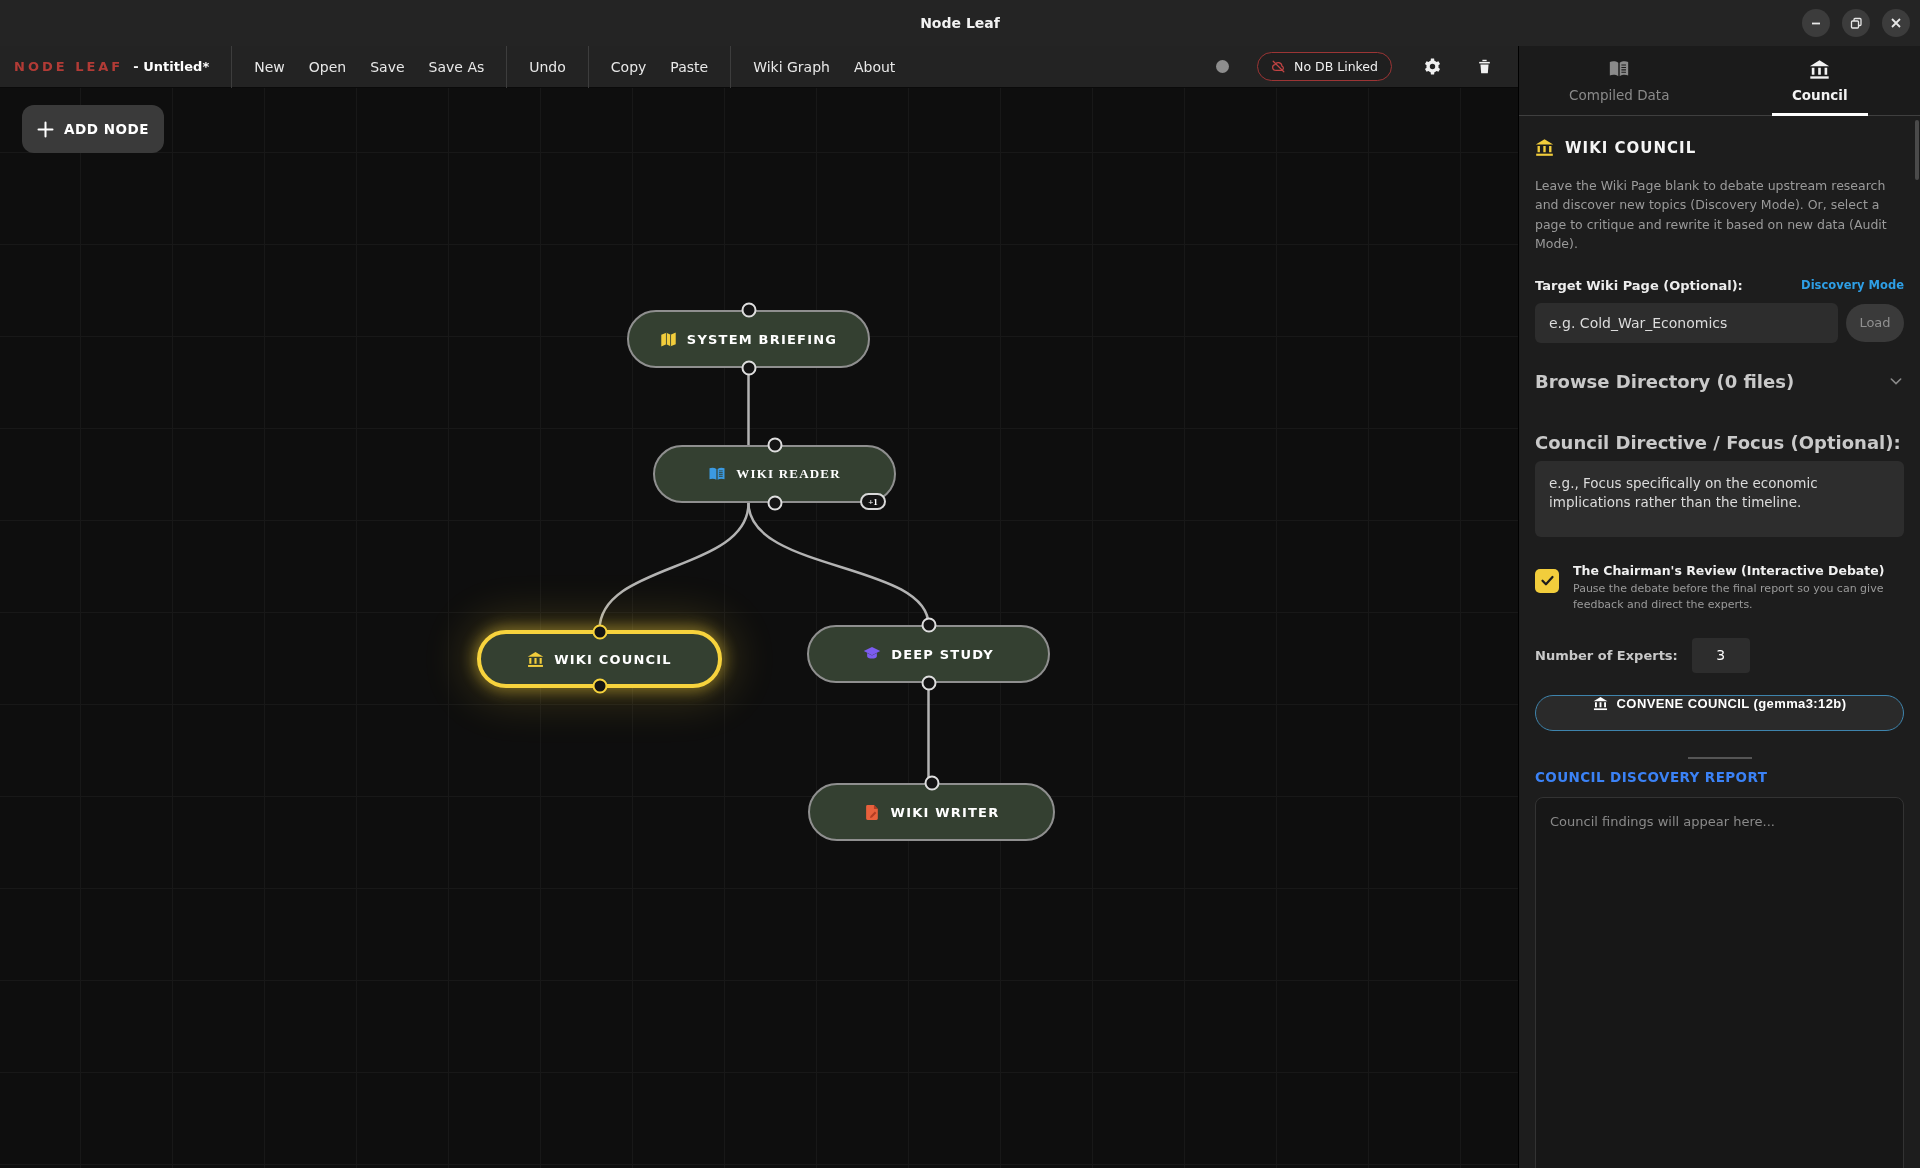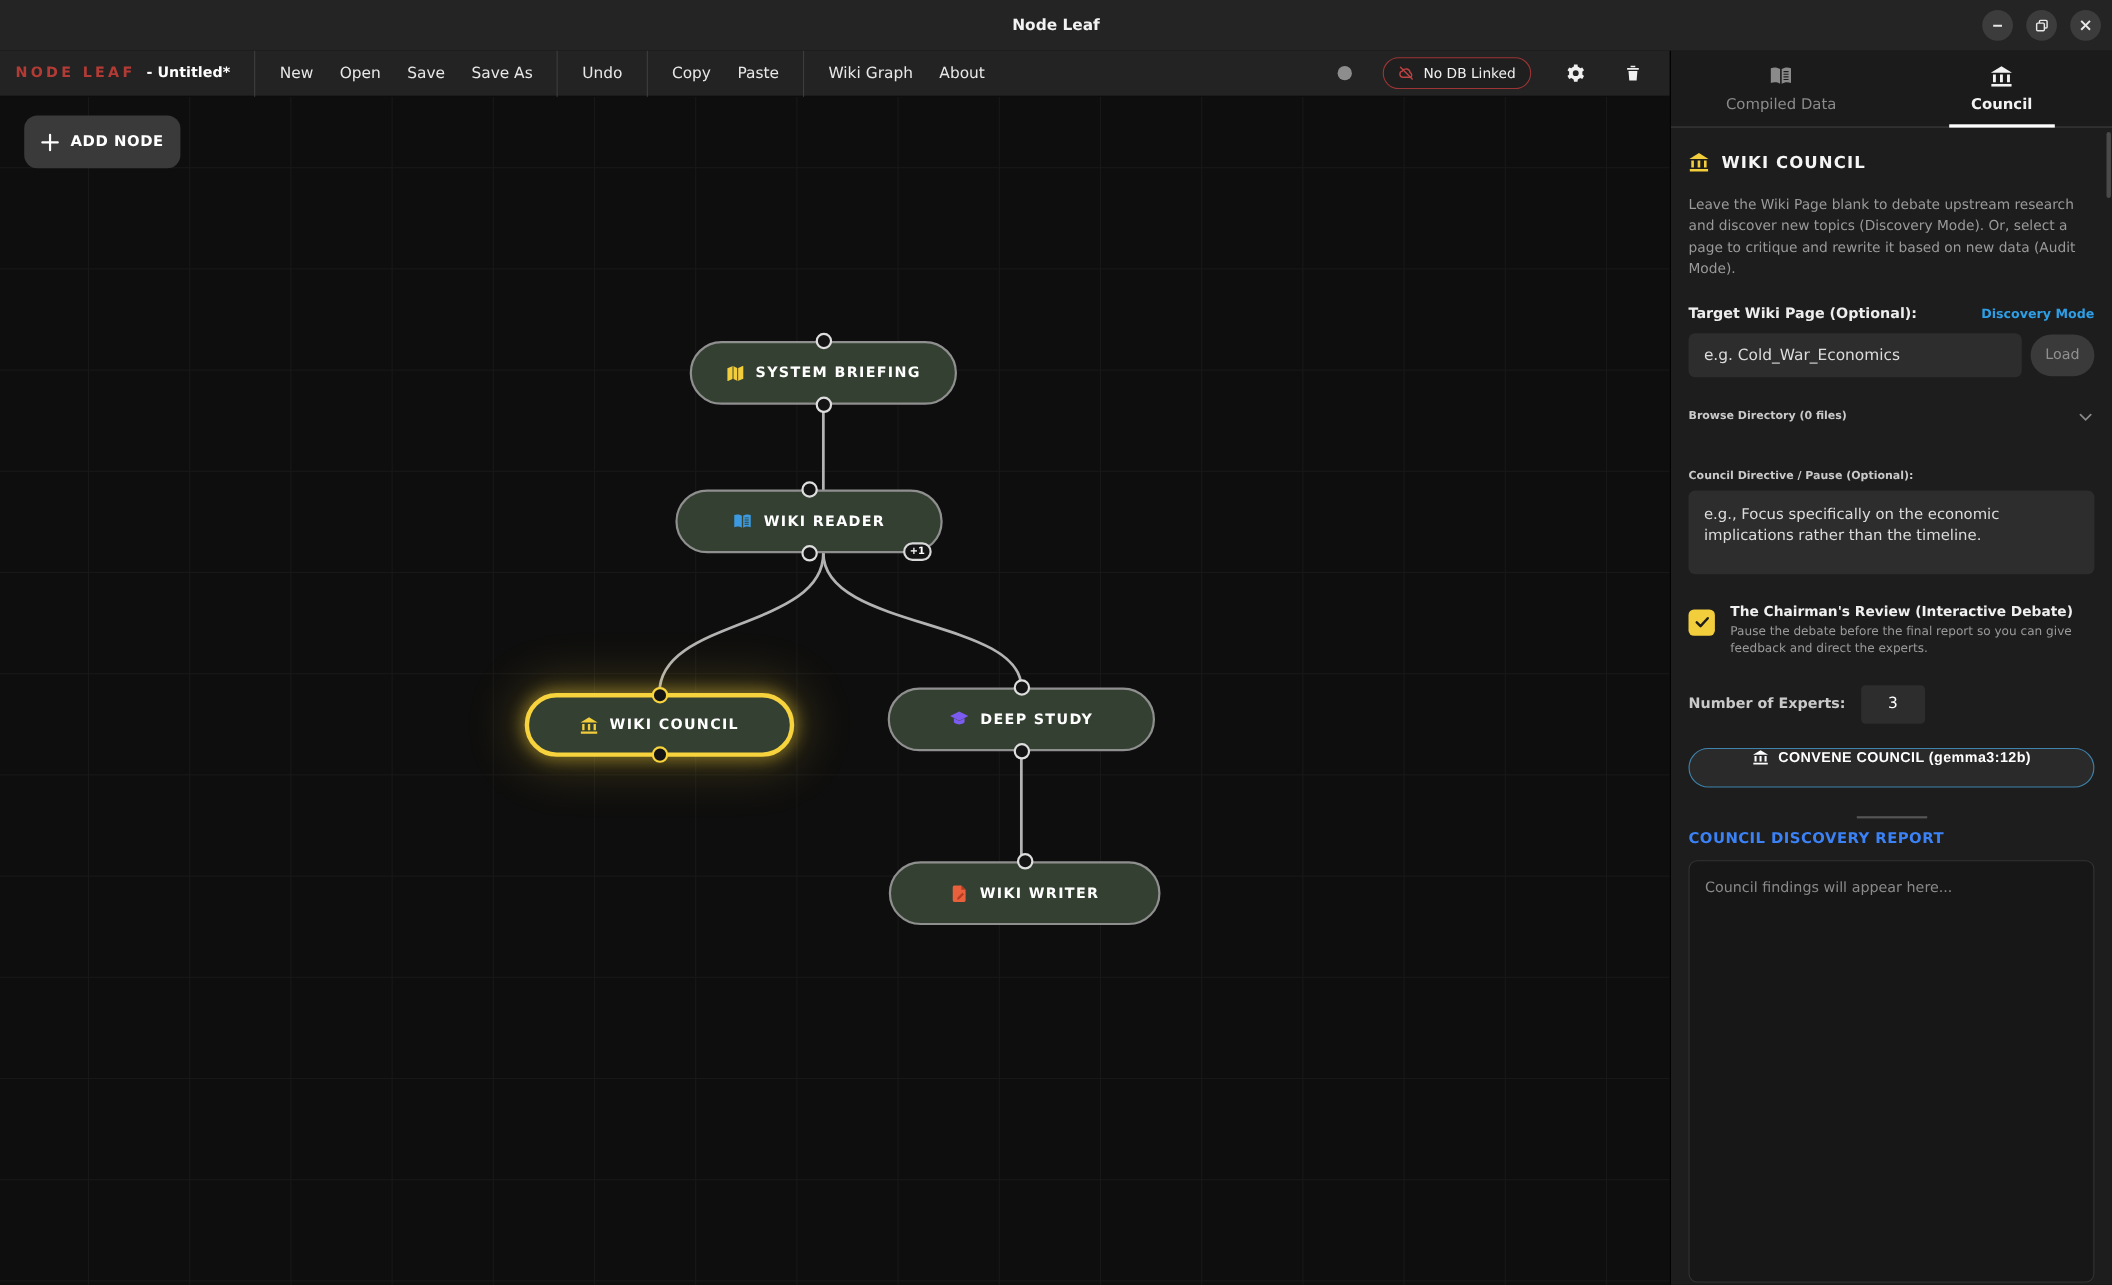--- a/index.html
+++ b/index.html
@@ -77,21 +77,21 @@
   .mode-link { color:#2e9fe6; font-weight:bold; font-size:11.5px; cursor:pointer; }
 
   .input-row { display:flex; align-items:center; gap:8px; margin-top:10px; }
   .text-input { flex:1; height:40px; background:#2d2d2d; border:none; border-radius:6px; padding:0 14px;
     color:#e8e8e8; font-size:14px; font-family:"DejaVu Sans", sans-serif; outline:none; }
   .text-input::placeholder { color:#dcdcdc; opacity:1; }
   .load-btn { width:58px; height:38px; border-radius:19px; background:#3a3a3a; border:none; color:#909090;
     font-size:13px; cursor:pointer; font-family:"DejaVu Sans", sans-serif; }
 
   .browse-row { display:flex; align-items:center; justify-content:space-between; margin-top:28px; cursor:pointer; }
-  .sub-label { color:#c9c9c9; font-weight:bold; font-size:10px; }
+  .sub-label { color:#c9c9c9; font-weight:bold; font-size:18px; }
 
   .directive-label { margin-top:40px; }
   .textarea { width:100%; height:76px; margin-top:8px; background:#2d2d2d; border:none; border-radius:6px;
     padding:13px 14px; color:#e8e8e8; font-size:13.5px; line-height:1.45; resize:none; outline:none;
     font-family:"DejaVu Sans", sans-serif; }
   .textarea::placeholder { color:#dcdcdc; opacity:1; }
 
   .chairman-row { display:flex; margin-top:22px; gap:14px; }
   .checkbox { flex:none; width:24px; height:24px; border-radius:5px; background:#f2cd3c; margin-top:6px;
     display:flex; align-items:center; justify-content:center; cursor:pointer; }
@@ -198,21 +198,21 @@
   <div class="node" style="left:627px; top:222px; width:243px;">
     <div class="port port-top"></div>
     <svg width="17" height="17" viewBox="0 0 24 24" fill="#f2cd3c">
       <path d="M1.8 5.3 9 2.3l6 3 6.4-3a.6.6 0 0 1 .8.6v15.8l-7.2 3-6-3-6.4 3a.6.6 0 0 1-.8-.6V5.3z"></path>
       <path d="M8.4 2.6h1.2v16.6H8.4zM14.4 5.1h1.2v16.4h-1.2z" fill="#344031"></path>
     </svg>
     <span class="node-label">SYSTEM BRIEFING</span>
     <div class="port port-bot"></div>
   </div>
 
-  <div class="node" style="left:614px; top:357px; width:243px;">
+  <div class="node" style="left:653px; top:357px; width:243px;font-family:Liberation Serif, serif;">
     <div class="port port-top"></div>
     <svg width="18" height="18" viewBox="0 0 24 24" fill="#3b9ae1">
       <path d="M2 4.3C5 3.1 8.6 3.3 11.2 5.2v14.6C8.6 18 5 17.8 2 19V4.3z"></path>
       <path d="M22 4.3C19 3.1 15.4 3.3 12.8 5.2v14.6C15.4 18 19 17.8 22 19V4.3z"></path>
       <path d="M14.6 7.2h5v1.1h-5zM14.6 9.8h5v1.1h-5zM14.6 12.4h5v1.1h-5zM14.6 15h5v1.1h-5z" fill="#344031"></path>
     </svg>
     <span class="node-label">WIKI READER</span>
     <div class="port port-bot"></div>
     <div class="edge-badge">+1</div>
   </div>
@@ -291,21 +291,21 @@
       <button class="load-btn">Load</button>
     </div>
 
     <div class="browse-row">
       <span class="sub-label">Browse Directory (0 files)</span>
       <svg width="16" height="16" viewBox="0 0 24 24" fill="none" stroke="#8a8a8a" stroke-width="2.4" stroke-linecap="round">
           <path d="M5 9l7 7 7-7"></path>
         </svg>
     </div>
 
-    <div class="sub-label directive-label">Council Directive / Pause (Optional):</div>
+    <div class="sub-label directive-label">Council Directive / Focus (Optional):</div>
     <textarea class="textarea" placeholder="e.g., Focus specifically on the economic implications rather than the timeline." style=""></textarea>
 
     <div class="chairman-row">
       <div class="checkbox">
         <svg width="15" height="15" viewBox="0 0 24 24" fill="none" stroke="#1d1d1d" stroke-width="3.6" stroke-linecap="round" stroke-linejoin="round">
             <path d="M4 12.5l5.5 5.5L20 6.5"></path>
           </svg>
       </div>
       <div>
         <div class="chairman-title">The Chairman's Review (Interactive Debate)</div>

